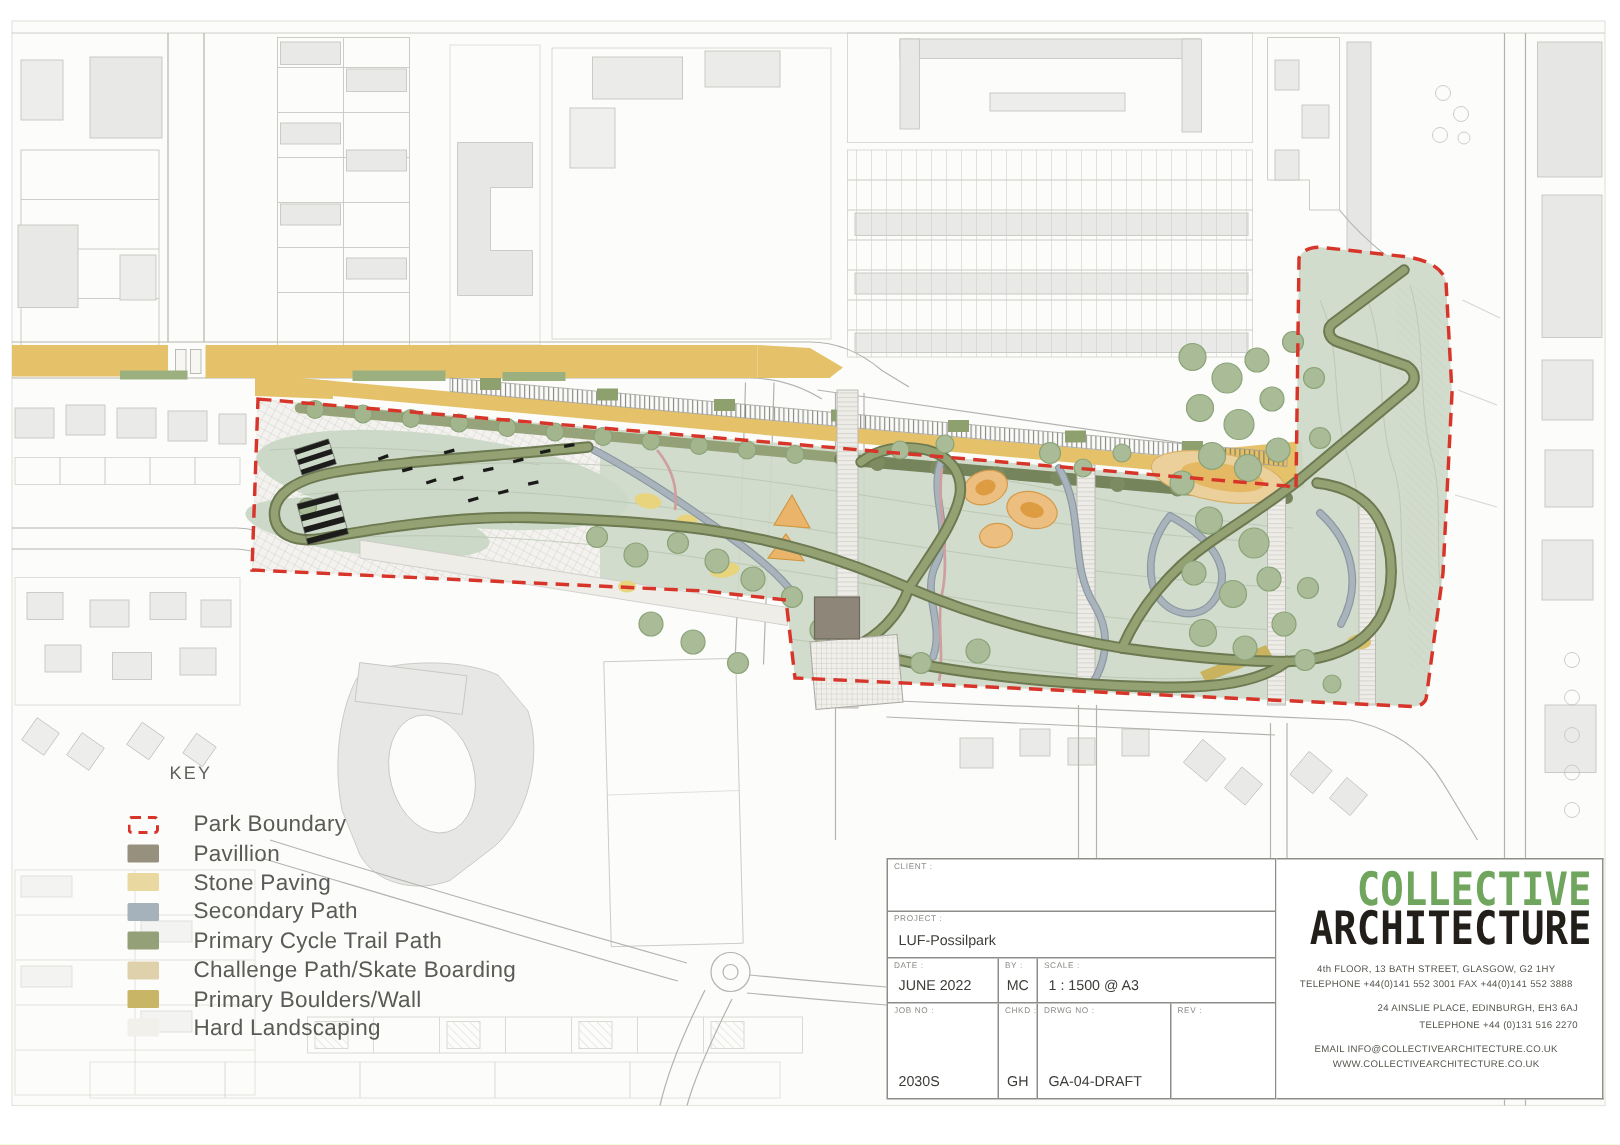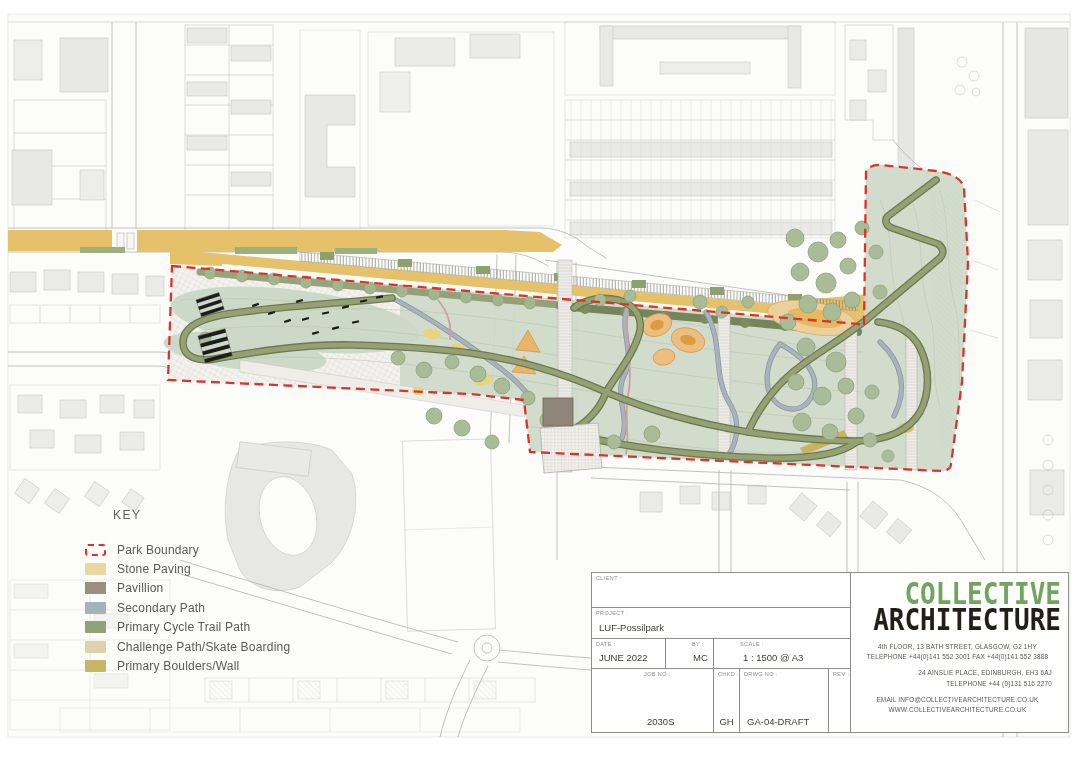--- a/index.html
+++ b/index.html
@@ -6,21 +6,21 @@
   #page{position:relative;width:1080px;height:763px;background:#bef264;overflow:hidden;
         font-family:"Liberation Sans",sans-serif;}
   #map-svg{position:absolute;left:0;top:0;}
 
   
   #key{position:absolute;left:85px;top:508px;width:270px;}
   #key .key-title{font-size:12px;letter-spacing:1.5px;color:#5f5f5b;margin:0 0 18px 28px;}
   .key-row{display:flex;align-items:center;height:19.4px;}
   .key-swatch{width:21px;height:12px;flex:0 0 21px;border-radius:1px;}
   .key-swatch.swatch-boundary{background:transparent;border:2px dashed #d8352a;width:17px;height:8px;flex-basis:17px;border-radius:3px;}
-  .key-label{font-size:12px;color:#5a5a56;margin-left:11px;letter-spacing:.2px;white-space:nowrap;}
+  .key-label{font-size:15px;color:#5a5a56;margin-left:23px;letter-spacing:.2px;white-space:nowrap;}
 
   
   #titleblock{position:absolute;left:591px;top:572px;width:478px;height:161px;display:flex;}
   .tb-table{width:286px;height:100%;border:1px solid #8d8d89;background:#fff;box-sizing:border-box;
             display:flex;flex-direction:column;}
   .tb-row{border-bottom:1px solid #8d8d89;position:relative;box-sizing:border-box;}
   .tb-row:last-child{border-bottom:none;}
   .tb-cellrow{display:flex;}
   .tb-cell{border-right:1px solid #8d8d89;position:relative;box-sizing:border-box;height:100%;}
   .tb-cell:last-child{border-right:none;}
@@ -490,70 +490,74 @@
 </svg>
 
 <div id="key">
   <div class="key-title">KEY</div>
 
   <div class="key-row">
     <span class="key-swatch swatch-boundary" style="border-color: rgb(216, 53, 42);"></span>
     <span class="key-label">Park Boundary</span>
   </div>
   <div class="key-row">
+    <span class="key-swatch" style="background: rgb(151, 144, 126);"></span>
+    <span class="key-label">Pavillion</span>
+  </div>
+  <div class="key-row">
     <span class="key-swatch" style="background: rgb(233, 217, 160);"></span>
     <span class="key-label">Stone Paving</span>
   </div>
   <div class="key-row">
-    <span class="key-swatch" style="background: rgb(151, 144, 126);"></span>
-    <span class="key-label">Pavillion</span>
-  </div>
-  <div class="key-row">
     <span class="key-swatch" style="background: rgb(166, 178, 187);"></span>
     <span class="key-label">Secondary Path</span>
   </div>
   <div class="key-row">
     <span class="key-swatch" style="background: rgb(148, 160, 119);"></span>
     <span class="key-label">Primary Cycle Trail Path</span>
   </div>
   <div class="key-row">
     <span class="key-swatch" style="background: rgb(222, 209, 171);"></span>
     <span class="key-label">Challenge Path/Skate Boarding</span>
   </div>
   <div class="key-row">
     <span class="key-swatch" style="background: rgb(200, 181, 101);"></span>
     <span class="key-label">Primary Boulders/Wall</span>
+  </div>
+  <div class="key-row">
+    <span class="key-swatch" style="background: rgb(241, 240, 235);"></span>
+    <span class="key-label">Hard Landscaping</span>
   </div>
 </div>
 
 <div id="titleblock">
   <div class="tb-table">
     <div class="tb-row" style="height:35px;">
       <span class="tb-label">CLIENT :</span>
       <span class="tb-value"></span>
     </div>
     <div class="tb-row" style="height:31px;">
       <span class="tb-label">PROJECT :</span>
       <span class="tb-value">LUF-Possilpark</span>
     </div>
-    <div class="tb-row tb-cellrow" style="height:30px;gap:22px;">
+    <div class="tb-row tb-cellrow" style="height:30px;">
       <div class="tb-cell" style="width:74px;">
         <span class="tb-label">DATE :</span>
         <span class="tb-value">JUNE 2022</span>
       </div>
       <div class="tb-cell" style="width:26px;">
         <span class="tb-label">BY :</span>
         <span class="tb-value center">MC</span>
       </div>
       <div class="tb-cell" style="flex:1;">
         <span class="tb-label">SCALE :</span>
         <span class="tb-value">1 : 1500 @ A3</span>
       </div>
     </div>
-    <div class="tb-row tb-cellrow" style="flex:1;margin-left:48px;">
+    <div class="tb-row tb-cellrow" style="flex:1;">
       <div class="tb-cell" style="width:74px;">
         <span class="tb-label">JOB NO :</span>
         <span class="tb-value">2030S</span>
       </div>
       <div class="tb-cell" style="width:26px;">
         <span class="tb-label">CHKD :</span>
         <span class="tb-value center">GH</span>
       </div>
       <div class="tb-cell" style="width:89px;">
         <span class="tb-label">DRWG NO :</span>

